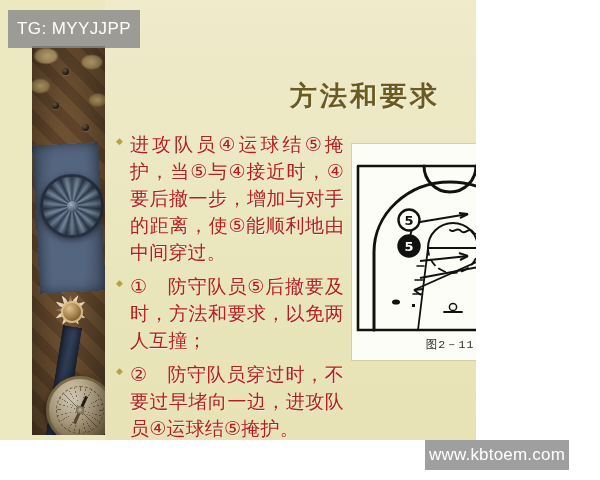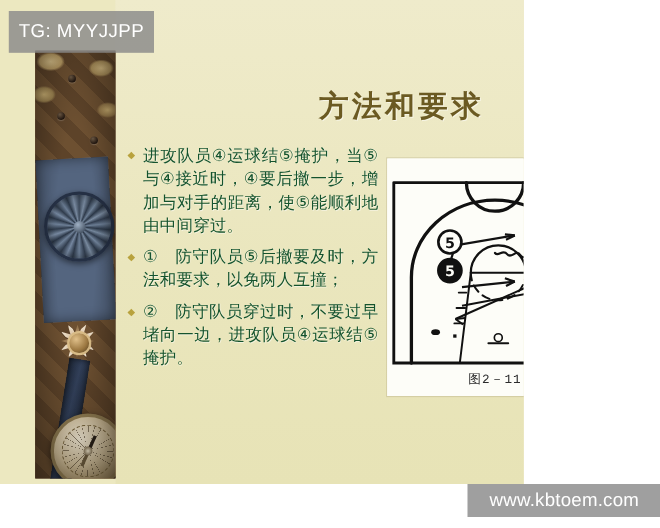--- a/index.html
+++ b/index.html
@@ -236,23 +236,23 @@
     width: 14px;
     padding-top: 6px;
     text-align: left;
     color: #b8a23d;
     font-size: 9px;
     line-height: 1;
   }
   .bullet-text {
     flex: 1 1 auto;
     font-family: "DejaVu Sans", "Liberation Sans", sans-serif;
-    font-size: 15px;
+    font-size: 19px;
     line-height: 1.42;
-    color: #14532d;
+    color: #b91c1c;
     text-align: justify;
     letter-spacing: .2px;
     text-shadow: .6px .6px 0 rgba(255,255,255,.5);
   }
 
   
   .figure-panel {
     position: absolute;
     left: 352px;
     top: 144px;
@@ -303,21 +303,21 @@
     top: 10px;
     height: 38px;
     padding: 0 9px;
     font-size: 17px;
     letter-spacing: .4px;
   }
   .wm-bottom {
     left: 425px;
     top: 440px;
     height: 30px;
-    padding: 0 20px;
+    padding: 0 4px;
     font-size: 17px;
     letter-spacing: .2px;
   }
 </style>
 </head>
 <body>
 
 <div id="stage">
 
   <div class="slide">

